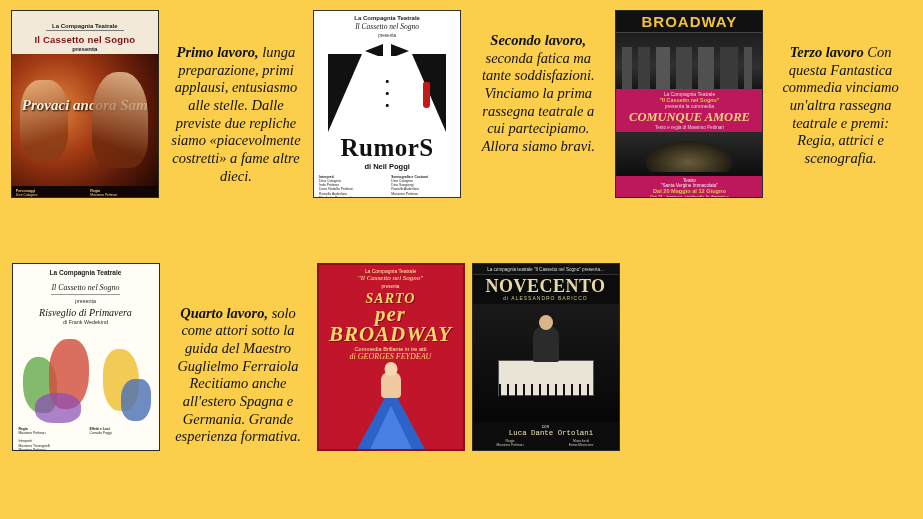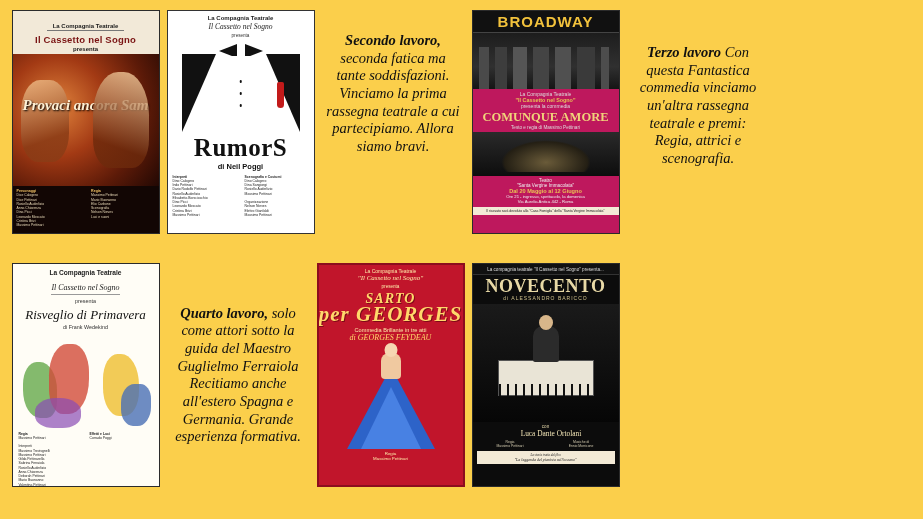--- a/index.html
+++ b/index.html
@@ -54,21 +54,21 @@
   .pad-top-2 { padding-top: 22px; }
   .pad-top-3 { padding-top: 34px; font-style: italic; }
   .pad-top-4 { padding-top: 42px; }
   .pad-top-5 { padding-top: 22px; }
   .pad-top-6 { padding-top: 30px; }
 
   
   .poster {
     position: relative;
     width: 148px;
-    height: 224px;
+    height: 188px;
     border: 1px solid #2b2b2b;
     box-sizing: border-box;
     overflow: hidden;
     font-family: "Liberation Sans", sans-serif;
     background: #fff;
   }
   .poster .tiny {
     font-size: 3.4px;
     line-height: 1.25;
   }
@@ -313,20 +313,21 @@
   .p3 .ct {
     text-align: center;
     color: #f0f0f0;
     padding: 2px 2px 0;
   }
   .p3 .ct .c1 { font-size: 5.4px; font-weight: bold; color: #e8c055; }
   .p3 .ct .c2 { font-size: 5px; color: #ddd; }
   .p3 .bigtitle {
     text-align: center;
     font-family: "Liberation Serif", serif;
+    font-style: italic;
     font-weight: bold;
     font-size: 12.5px;
     color: #f0d37a;
     margin-top: 2px;
     line-height: 1;
   }
   .p3 .sub {
     text-align: center;
     font-size: 4.6px;
     color: #ddd;
@@ -380,21 +381,21 @@
     color: #222;
     margin-top: 2px;
     border-bottom: 1px solid #999;
     display: inline-block;
     padding-bottom: 2px;
   }
   .p4 .hd .l3 { font-size: 5.4px; color: #333; margin-top: 3px; }
   .p4 .hd .l4 {
     font-family: "Liberation Serif", serif;
     font-style: italic;
-    font-size: 13px;
+    font-size: 10px;
     color: #111;
     margin-top: 3px;
   }
   .p4 .hd .l5 { font-size: 5.4px; color: #333; margin-top: 1px; }
   .p4 .art {
     position: relative;
     margin: 4px 6px 0;
     height: 96px;
     background: #fffdf6;
     overflow: hidden;
@@ -610,21 +611,21 @@
     border-radius: 50%;
     background: #d8b68a;
   }
   .p6 .cast {
     text-align: center;
     color: #e3d6a8;
     font-size: 4.6px;
     margin-top: 2px;
   }
   .p6 .cast .big {
-    font-family: Liberation Serif, serif;
+    font-family: Liberation Mono, monospace;
     font-size: 7.4px;
     color: #f0e3b4;
     margin-left: 11px;
   }
   .p6 .credits {
     display: flex;
     justify-content: space-between;
     padding: 2px 6px 0;
     color: #cfc7ac;
   }
@@ -676,20 +677,23 @@
 Elio Carbone
 Scenografia
 Nelson Nieves
 Luci e suoni</div>
           </div>
         </div>
 
       </div>
     </div>
 
+    <div class="cell-text pad-top-1">
+      <b>Primo lavoro,</b><span> lunga preparazione, primi applausi, entusiasmo alle stelle. Dalle previste due repliche siamo «piacevolmente costretti» a fame altre dieci.</span>
+    </div>
 
     <div class="cell-poster">
       <div class="poster p2">
         <div class="hd">
           <div class="l1">La Compagnia Teatrale</div>
           <div class="l2">Il Cassetto nel Sogno</div>
           <div class="l3">presenta</div>
         </div>
         <div class="tux">
           <div class="bowtie"></div>
@@ -815,21 +819,21 @@
 
     <div class="cell-poster">
       <div class="poster p5">
         <div class="hd">
           <div class="l1">La Compagnia Teatrale</div>
           <div class="l2">"Il Cassetto nel Sogno"</div>
           <div class="l3">presenta</div>
         </div>
         <div class="title">
           <span class="a">SARTO</span>
-          <span class="b">per GEORGES</span>
+          <span class="b">per BROADWAY</span>
         </div>
         <div class="byline">Commedia Brillante in tre atti</div>
         <div class="author">di GEORGES FEYDEAU</div>
         <div class="art">
           <div class="dress"></div>
           <div class="dress2"></div>
           <div class="torso"></div>
           <div class="head"></div>
         </div>
         <div class="foot">

